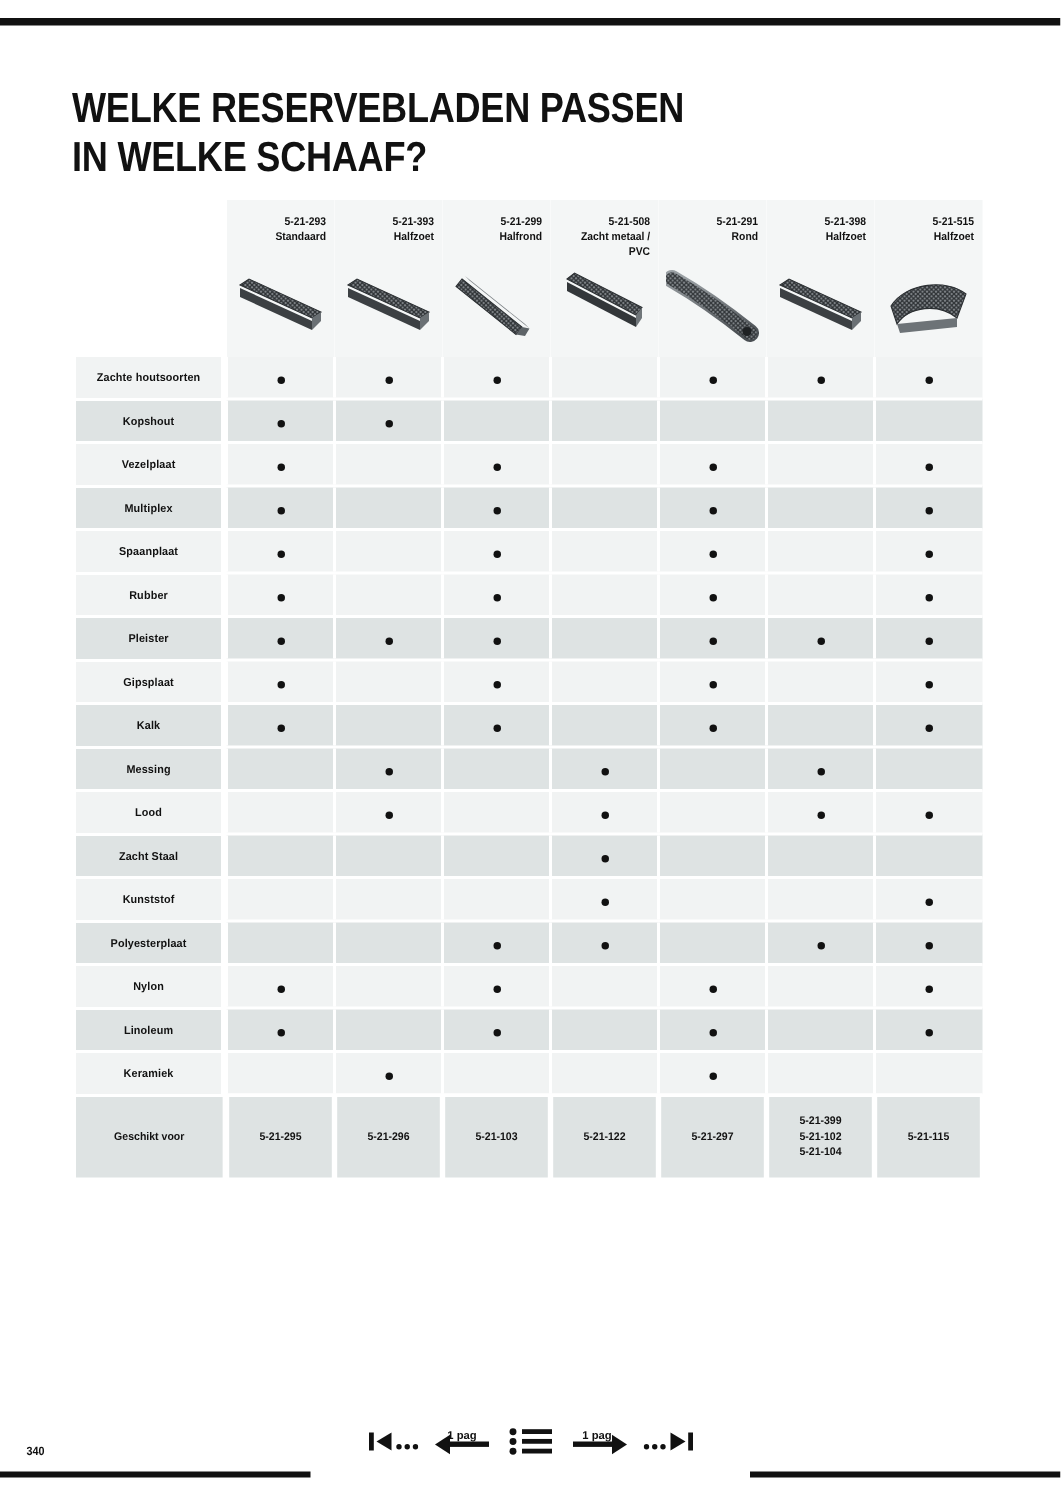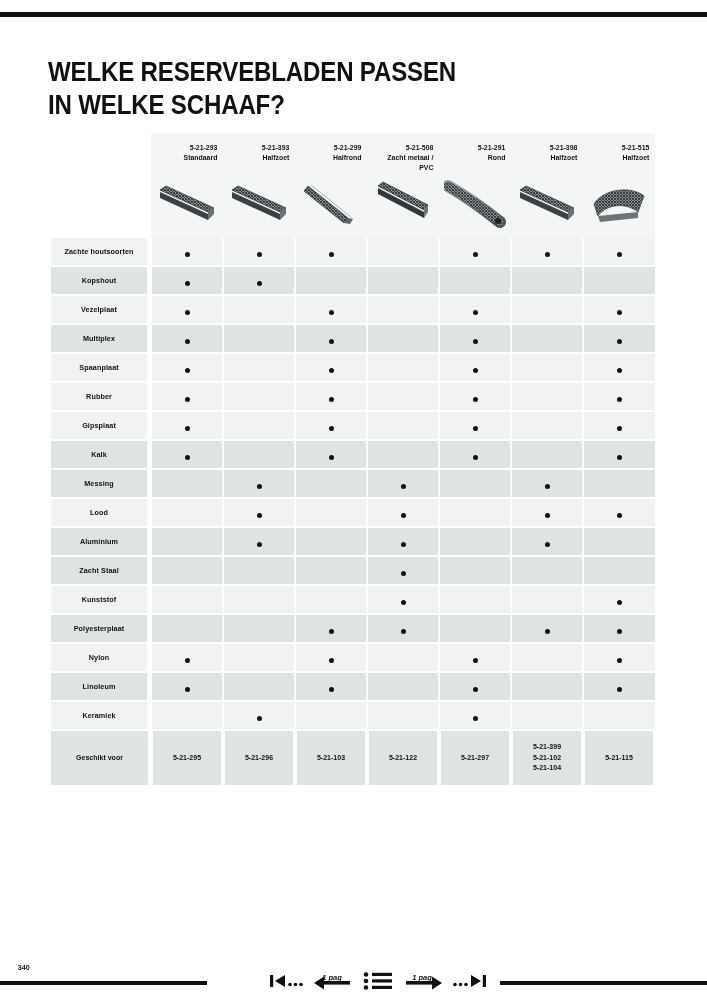--- a/index.html
+++ b/index.html
@@ -150,27 +150,26 @@
     position: absolute;
     left: 500px;
     top: 981px;
     width: 207px;
     height: 4px;
     background: #111111;
   }
   .nav-bar {
     position: absolute;
     left: 215px;
-    top: 966px;
+    top: 946px;
     width: 278px;
     height: 30px;
     display: flex;
     align-items: center;
-    justify-content: flex-end;
-    font-style: italic;
+    justify-content: center;
   }
   .nav-btn {
     display: flex;
     align-items: center;
     justify-content: center;
     width: 46px;
     height: 26px;
     cursor: pointer;
   }
   .nav-btn svg { display: block; }
@@ -400,20 +399,30 @@
       <tr class="row-b">
         <td class="label-cell">Rubber</td>
         <td><span class="dot"></span></td>
         <td></td>
         <td><span class="dot"></span></td>
         <td></td>
         <td><span class="dot"></span></td>
         <td></td>
         <td><span class="dot"></span></td>
       </tr>
+      <tr class="row-a">
+        <td class="label-cell">Pleister</td>
+        <td><span class="dot"></span></td>
+        <td><span class="dot"></span></td>
+        <td><span class="dot"></span></td>
+        <td></td>
+        <td><span class="dot"></span></td>
+        <td><span class="dot"></span></td>
+        <td><span class="dot"></span></td>
+      </tr>
       <tr class="row-b">
         <td class="label-cell">Gipsplaat</td>
         <td><span class="dot"></span></td>
         <td></td>
         <td><span class="dot"></span></td>
         <td></td>
         <td><span class="dot"></span></td>
         <td></td>
         <td><span class="dot"></span></td>
       </tr>
@@ -439,30 +448,20 @@
       </tr>
       <tr class="row-b">
         <td class="label-cell">Lood</td>
         <td></td>
         <td><span class="dot"></span></td>
         <td></td>
         <td><span class="dot"></span></td>
         <td></td>
         <td><span class="dot"></span></td>
         <td><span class="dot"></span></td>
-      </tr>
-      <tr class="row-a">
-        <td class="label-cell">Aluminium</td>
-        <td></td>
-        <td><span class="dot"></span></td>
-        <td></td>
-        <td><span class="dot"></span></td>
-        <td></td>
-        <td><span class="dot"></span></td>
-        <td></td>
       </tr>
       <tr class="row-a">
         <td class="label-cell">Zacht Staal</td>
         <td></td>
         <td></td>
         <td></td>
         <td><span class="dot"></span></td>
         <td></td>
         <td></td>
         <td></td>

